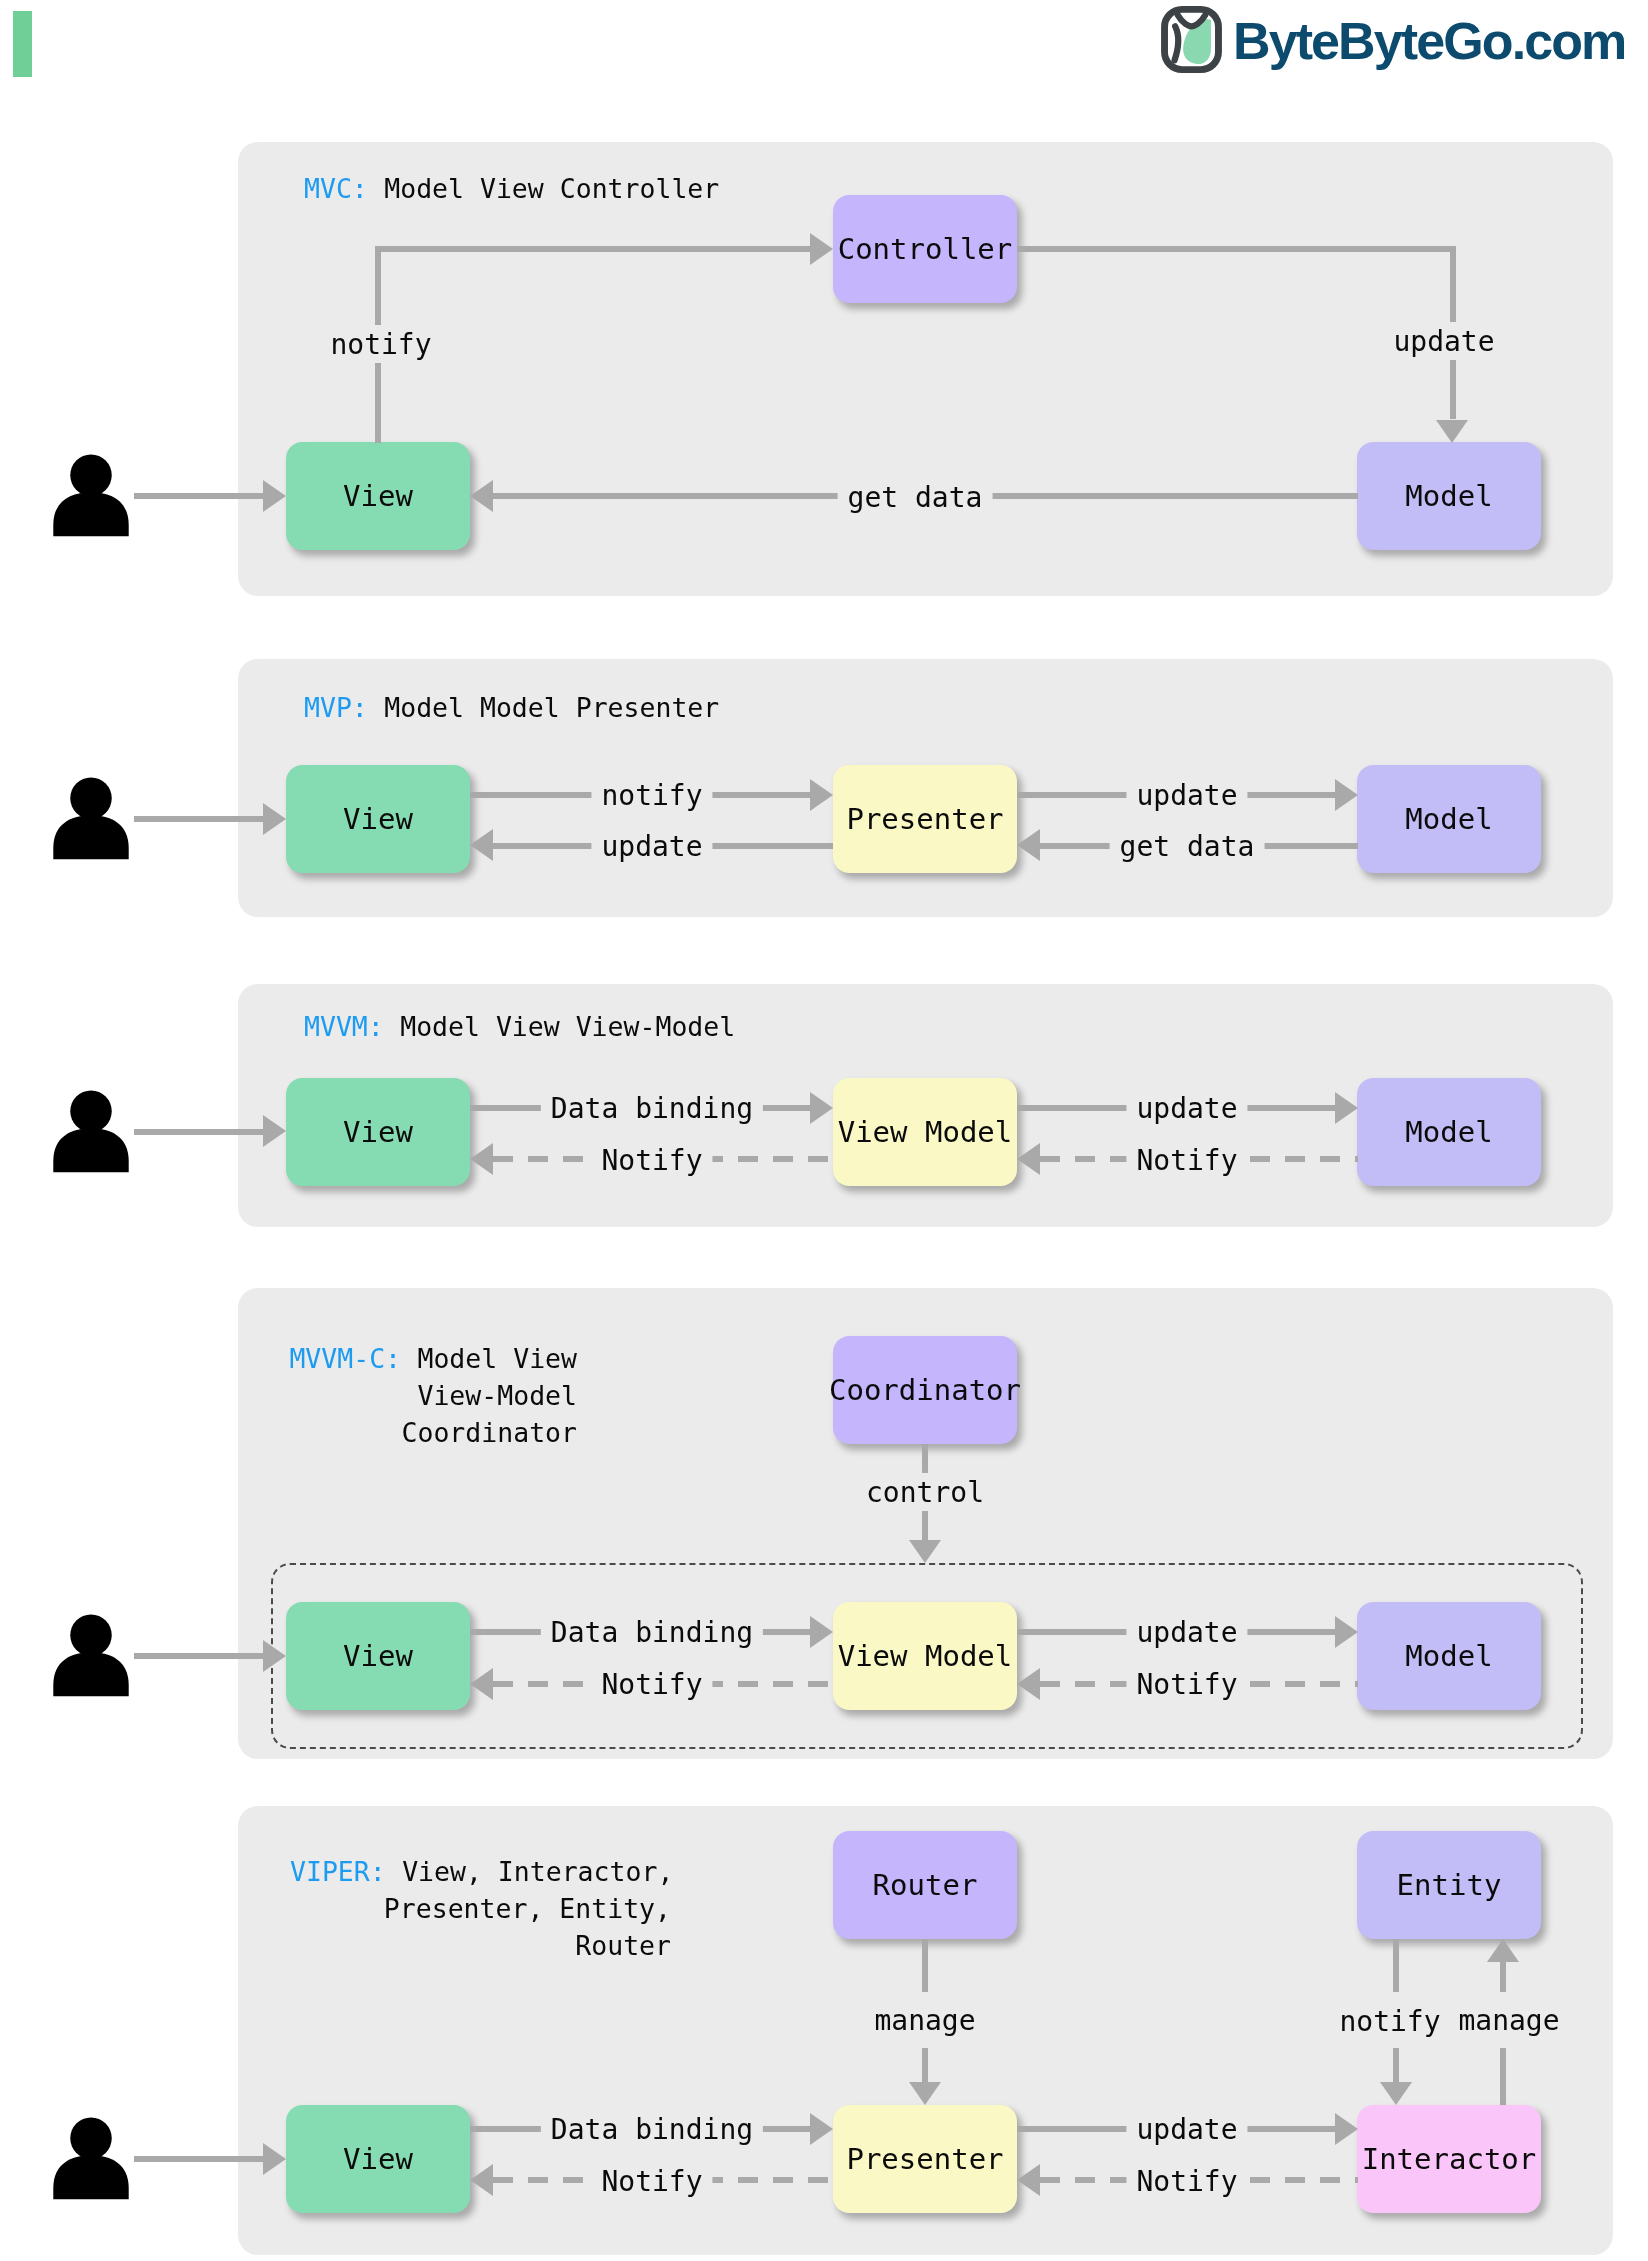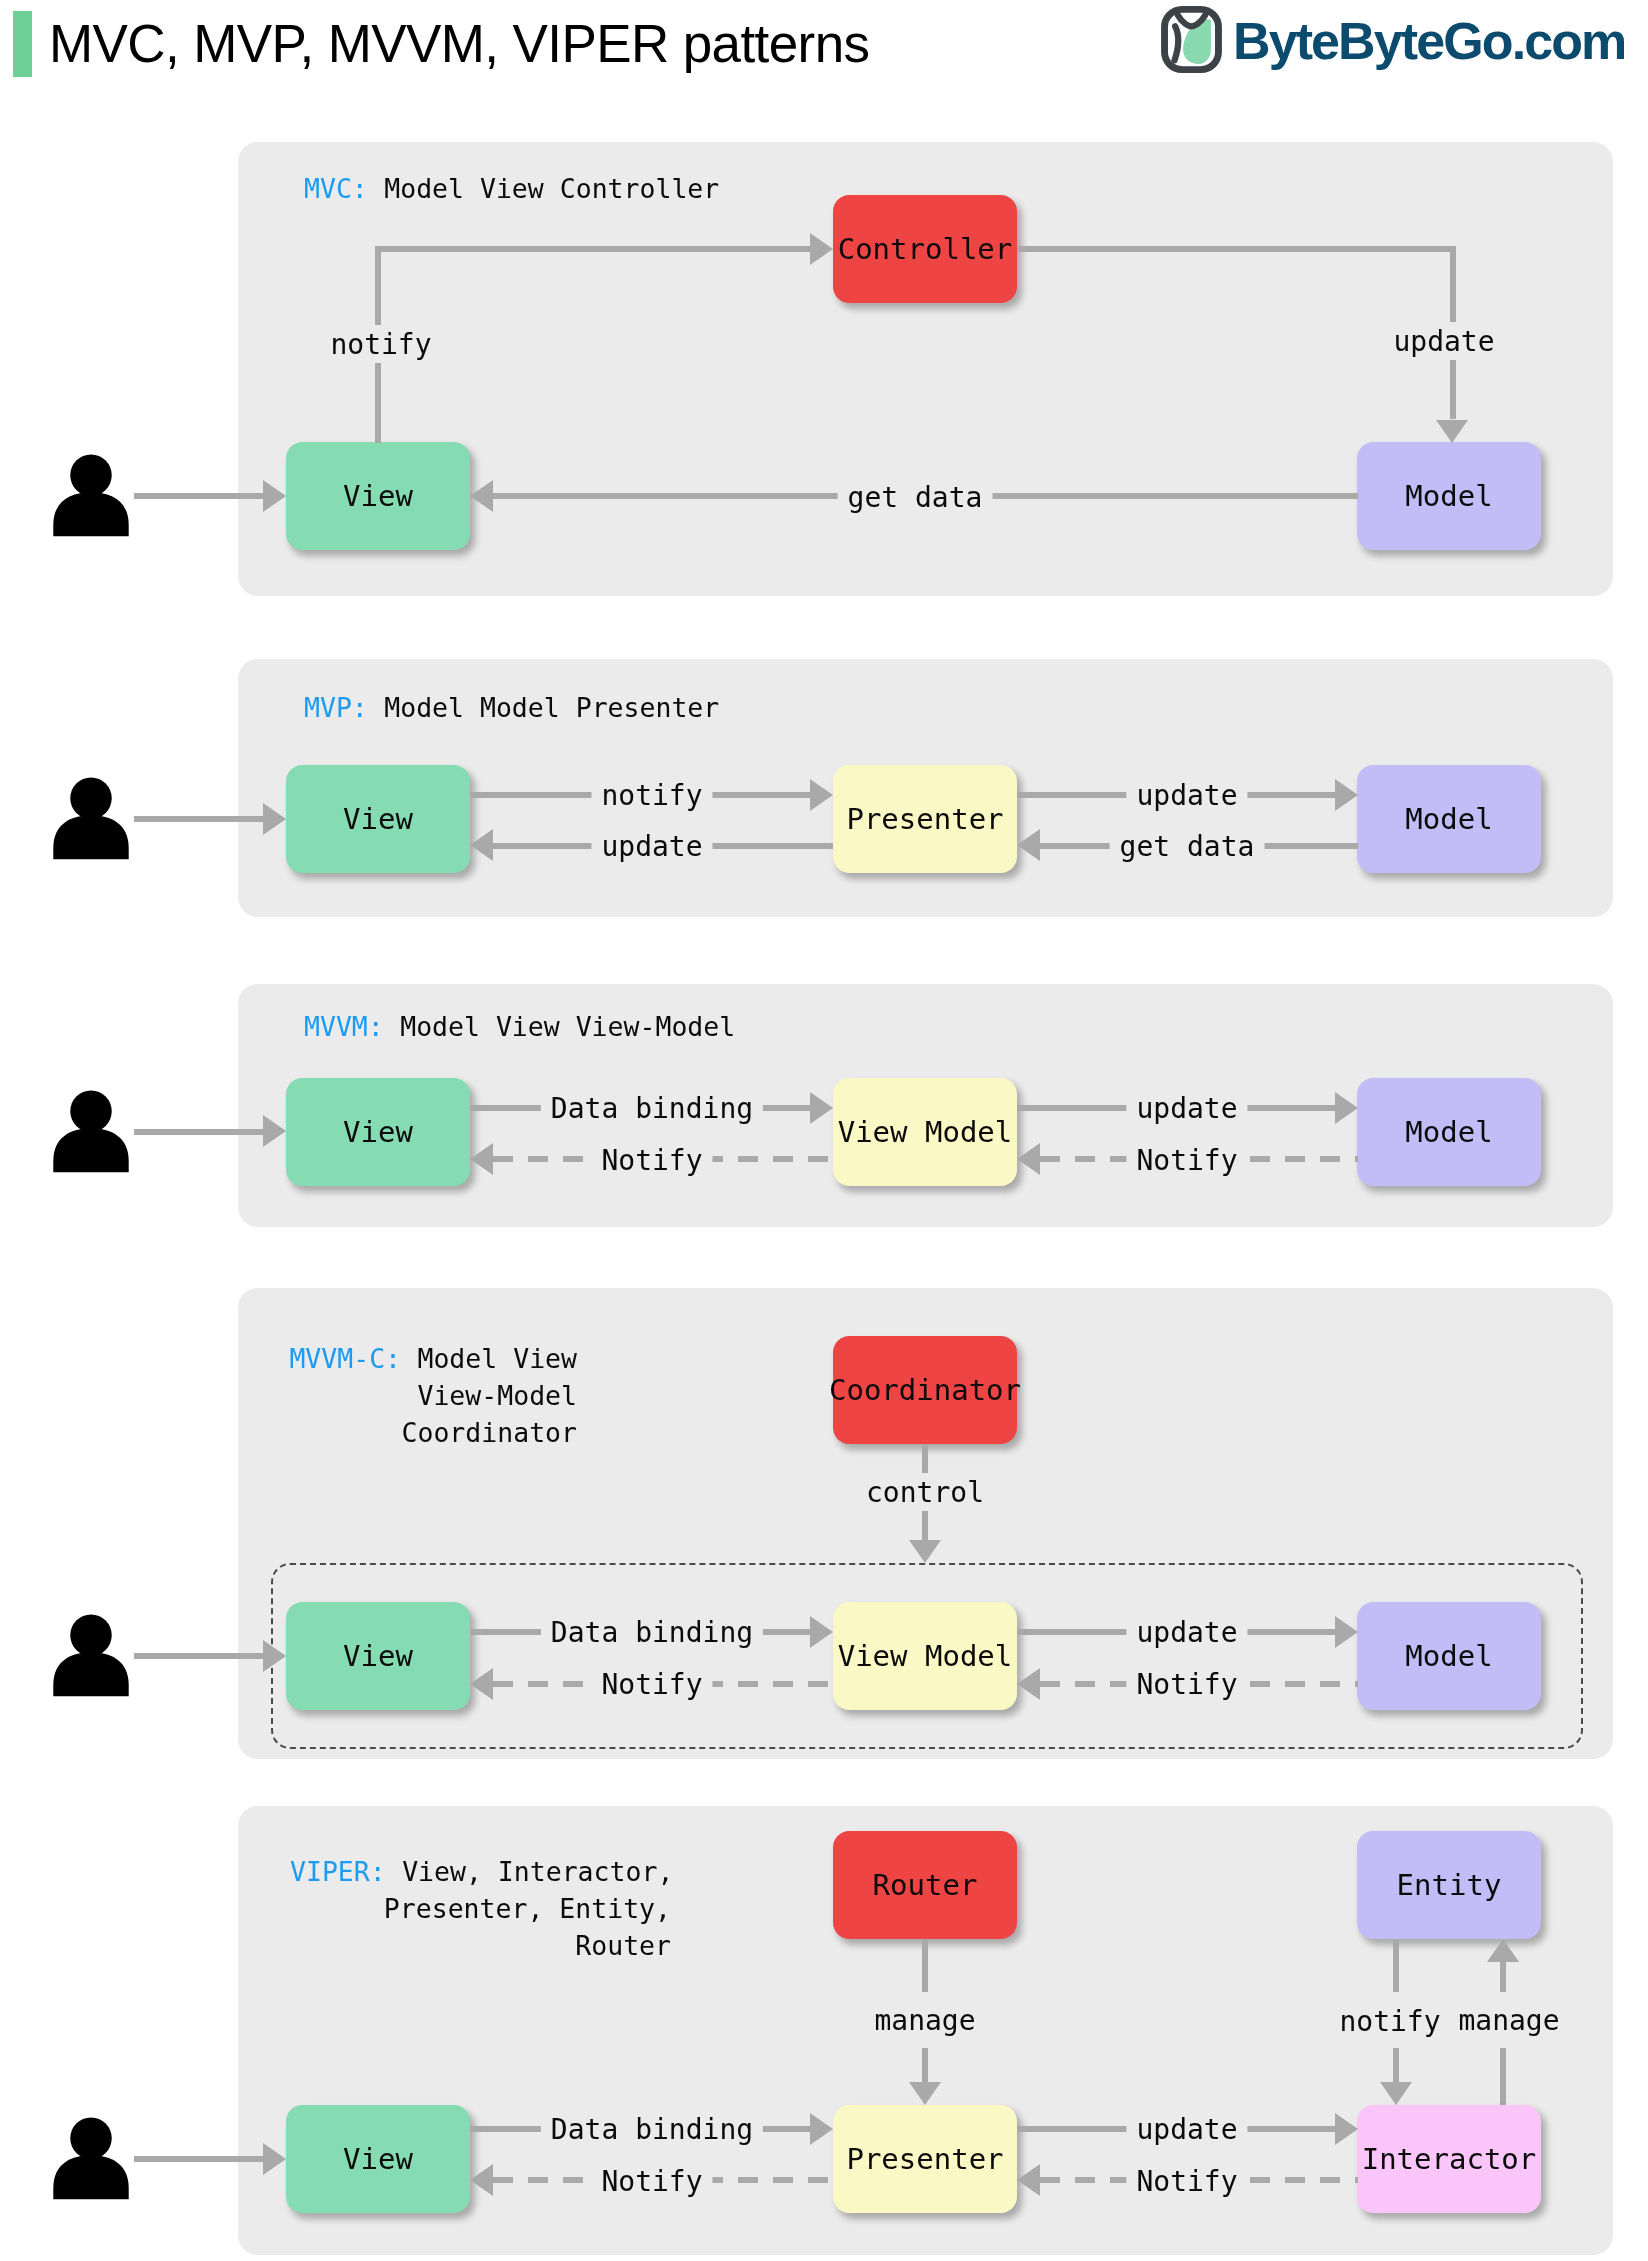--- a/index.html
+++ b/index.html
@@ -15,21 +15,21 @@
   .logo-text{ font-family:"Liberation Sans",sans-serif; font-weight:bold; font-size:52px;
               color:#0c4a6e; letter-spacing:-1.9px; margin-left:10px; }
 
   
   .panel{ position:absolute; left:238px; width:1375px; background:var(--panel); border-radius:20px; }
 
   
   .node{ position:absolute; width:184px; height:108px; border-radius:16.4px;
          display:flex; align-items:center; justify-content:center;
          font-size:29px; color:#0b0b0b; box-shadow:4.4px 5.7px 7.6px rgba(0,0,0,0.28); }
-  .green{ background:#86DCB2; } .pink{ background:#ef4444; } .purple{ background:#C2BDF6; }
+  .green{ background:#86DCB2; } .pink{ background:#c4b5fd; } .purple{ background:#C2BDF6; }
   .yellow{ background:#FAF9C6; } .magenta{ background:#FAC6F9; }
 
   
   .hline{ position:absolute; height:6.3px; background:var(--arrow); }
   .vline{ position:absolute; width:6.3px; background:var(--arrow); }
   .dashh{ position:absolute; height:6.3px;
           background:repeating-linear-gradient(90deg,var(--arrow) 0 20px,transparent 20px 35px); }
   .ah{ position:absolute; width:0; height:0; }
   .ah.r{ border-top:16.4px solid transparent; border-bottom:16.4px solid transparent; border-left:23px solid var(--arrow); }
   .ah.l{ border-top:16.4px solid transparent; border-bottom:16.4px solid transparent; border-right:23px solid var(--arrow); }
@@ -46,21 +46,20 @@
            line-height:37px; white-space:nowrap; }
   .dashbox{ position:absolute; border:2.5px dashed #4A4A4A; border-radius:19px; }
   .person{ position:absolute; width:88px; height:88px; }
 </style>
 </head>
 <body>
 
 <div class="page">
 
   <div class="accent-bar"></div>
-  <div class="title">MVC, MVP, MVVM, VIPER patterns</div>
   <div class="logo">
     <span>
       <svg width="63" height="69" viewBox="0 0 100 110">
         <rect x="7" y="7" width="86" height="96" rx="28" fill="#ffffff" stroke="#3D4247" stroke-width="11"></rect>
         <path d="M50 34 C58 24 70 20 81 24 L81 70 C81 90 66 97 53 93 C41 89 35 79 37 65 C39 51 45 42 50 34 Z" fill="#8AD8B0"></path>
         <path d="M24 34 C31 48 31 64 23 88" stroke="#3D4247" stroke-width="10" fill="none" stroke-linecap="round"></path>
         <path d="M28 16 C36 30 46 34 50 34 C54 34 64 30 72 16" stroke="#3D4247" stroke-width="10" fill="none" stroke-linecap="round"></path>
       </svg>
     </span>
     <span class="logo-text">ByteByteGo.com</span>

